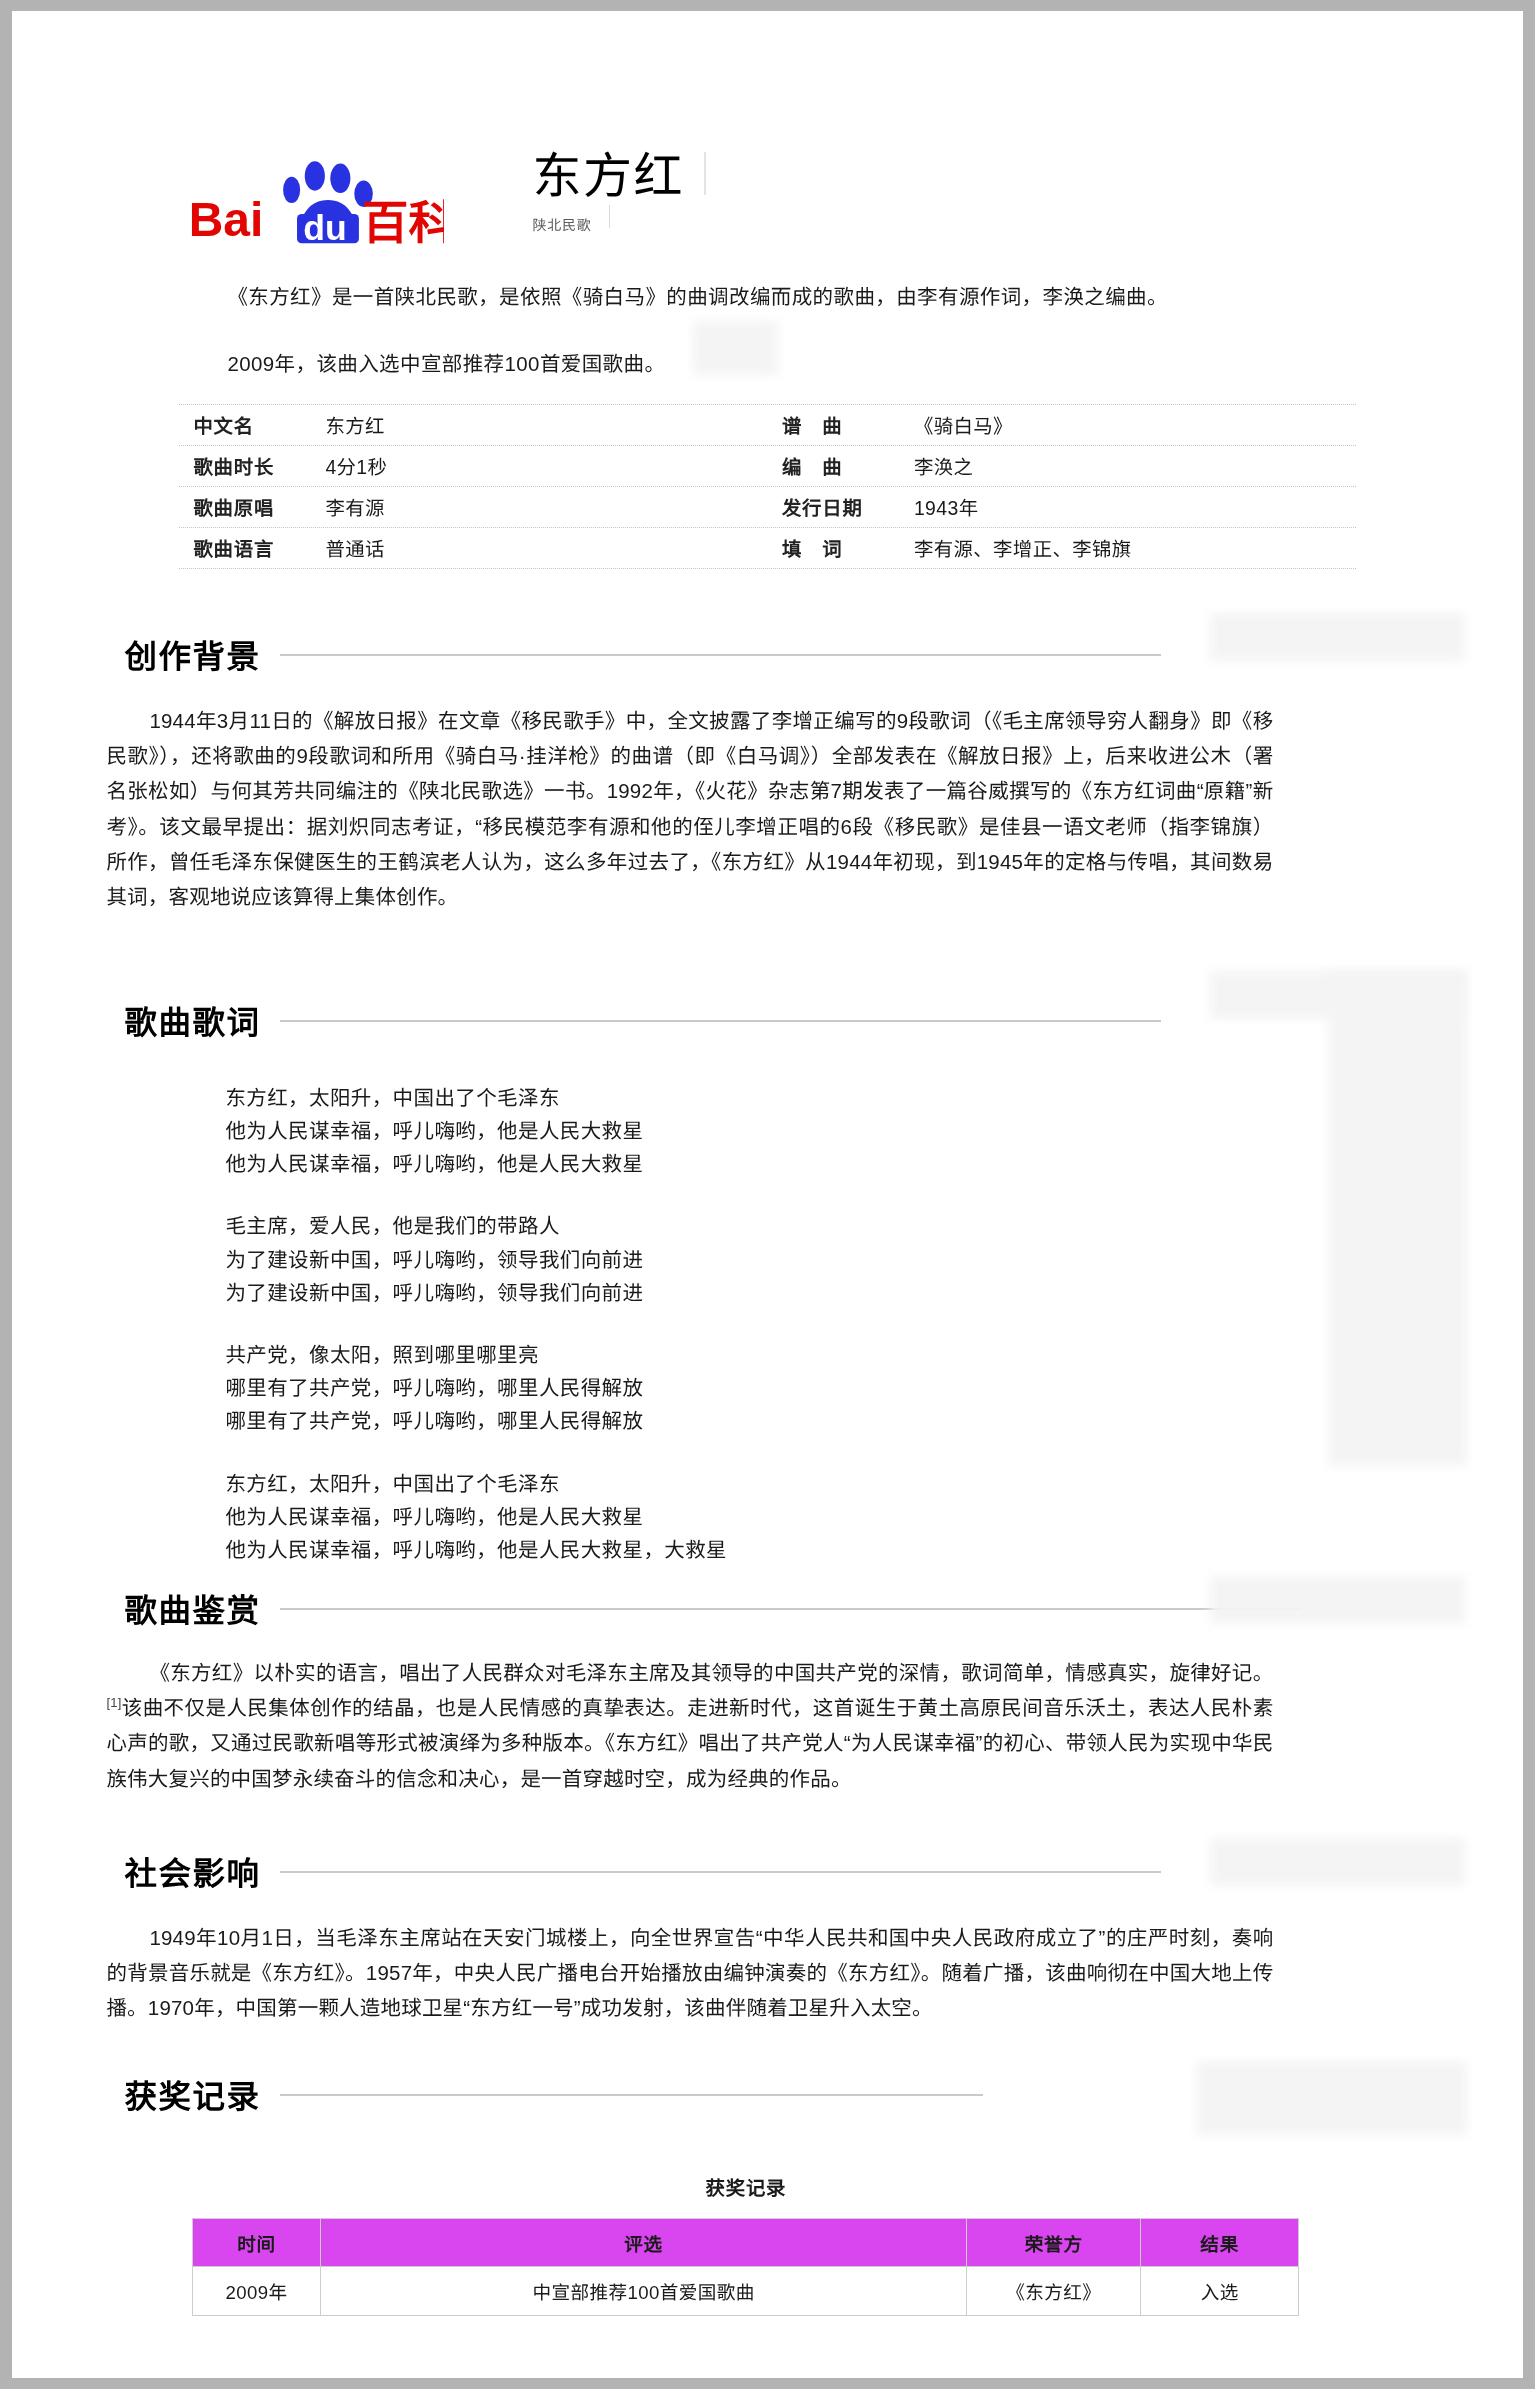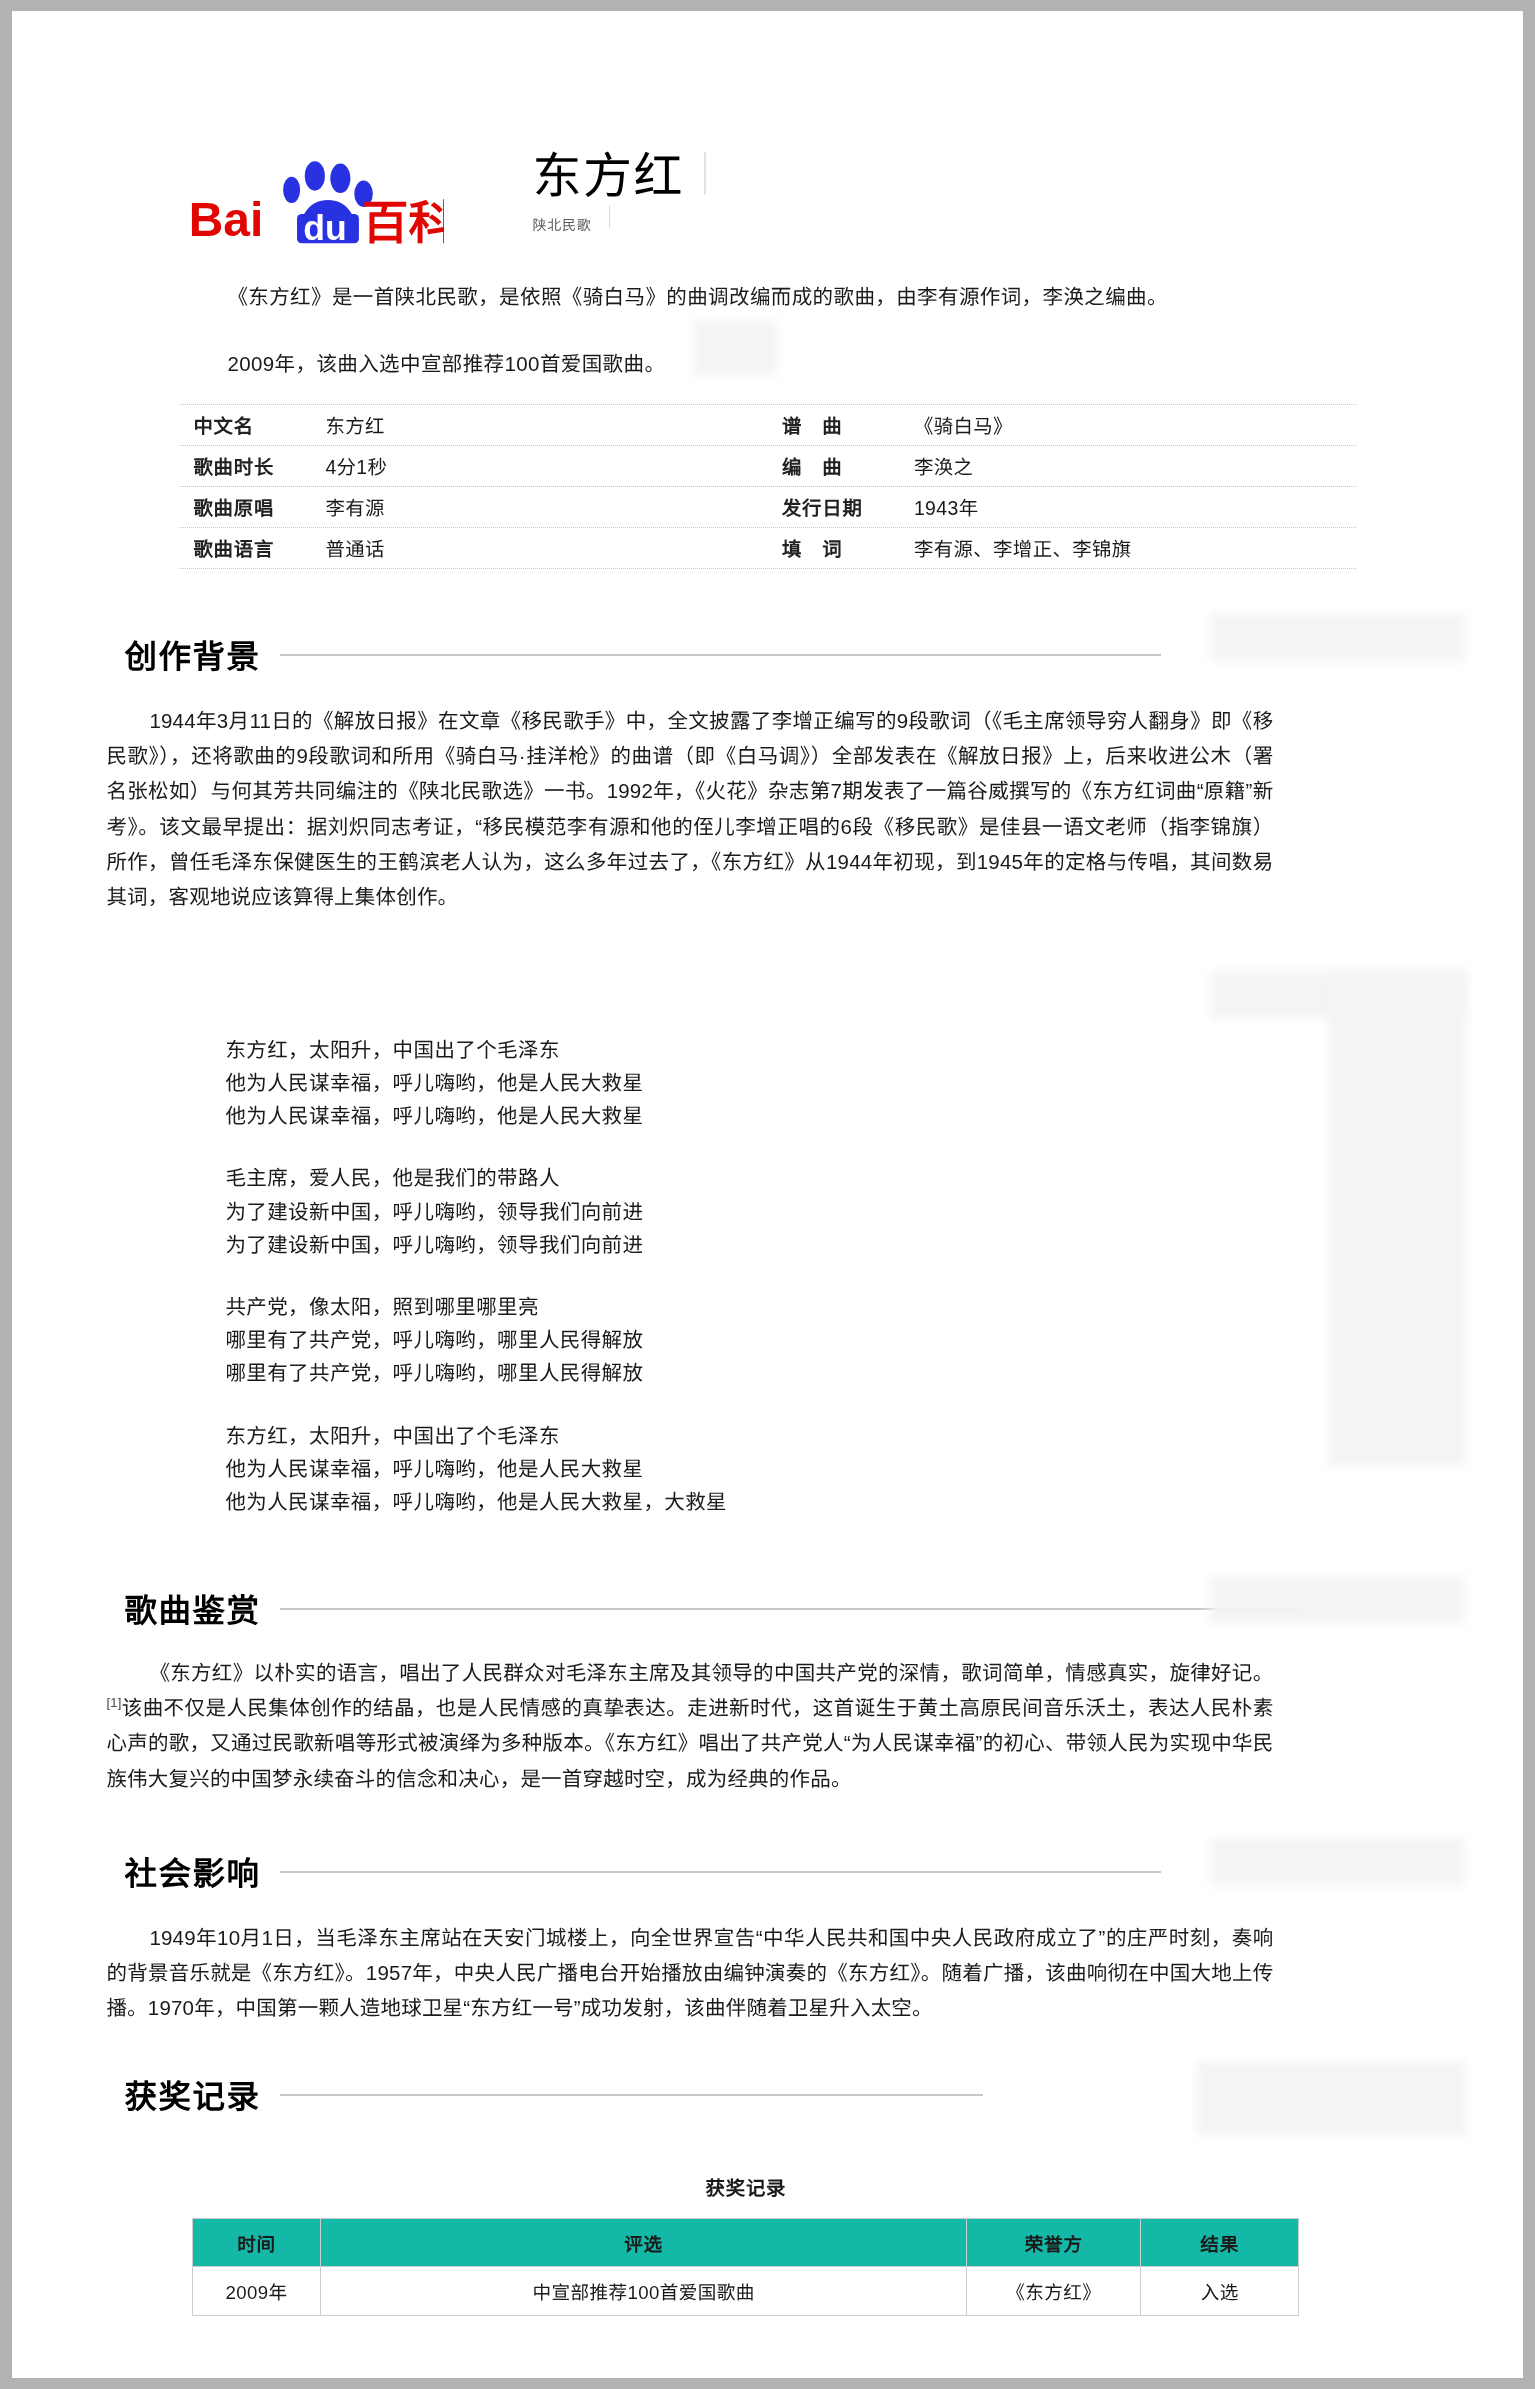--- a/index.html
+++ b/index.html
@@ -239,21 +239,21 @@
     letter-spacing: 0.8px;
   }
 
   table.awards {
     width: 100%;
     border-collapse: collapse;
     border: 1.5px solid #cdcdcd;
   }
 
   table.awards th {
-    background: #14b8a6;
+    background: #d946ef;
     border: 1.5px solid #cdcdcd;
     font-size: 18.6px;
     font-weight: bold;
     color: #1a1a1a;
     height: 45px;
     letter-spacing: 0.8px;
   }
 
   table.awards td {
     background: #ffffff;
@@ -373,20 +373,24 @@
     <div class="section-head">
       <span class="section-title">创作背景</span>
       <span class="section-rule"></span>
     </div>
     <div class="body-text" style="margin-top:25px;">
       <span class="indent">1944年3月11日的《解放日报》在文章《移民歌手》中，全文披露了李增正编写的9段歌词（《毛主席领导穷人翻身》即《移民歌》），还将歌曲的9段歌词和所用《骑白马·挂洋枪》的曲谱（即《白马调》）全部发表在《解放日报》上，后来收进公木（署名张松如）与何其芳共同编注的《陕北民歌选》一书。1992年，《火花》杂志第7期发表了一篇谷威撰写的《东方红词曲“原籍”新考》。该文最早提出：据刘炽同志考证，“移民模范李有源和他的侄儿李增正唱的6段《移民歌》是佳县一语文老师（指李锦旗）所作，曾任毛泽东保健医生的王鹤滨老人认为，这么多年过去了，《东方红》从1944年初现，到1945年的定格与传唱，其间数易其词，客观地说应该算得上集体创作。</span>
     </div>
   </div>
 
   <div class="section" style="top:985px;">
+    <div class="section-head">
+      <span class="section-title">歌曲歌词</span>
+      <span class="section-rule"></span>
+    </div>
 
     <div class="lyrics-box" style="margin-top:17px;">
 
       <div class="lyric-stanza">
         <div class="lyric-line">东方红，太阳升，中国出了个毛泽东</div>
         <div class="lyric-line">他为人民谋幸福，呼儿嗨哟，他是人民大救星</div>
         <div class="lyric-line">他为人民谋幸福，呼儿嗨哟，他是人民大救星</div>
       </div>
 
       <div class="lyric-stanza">

